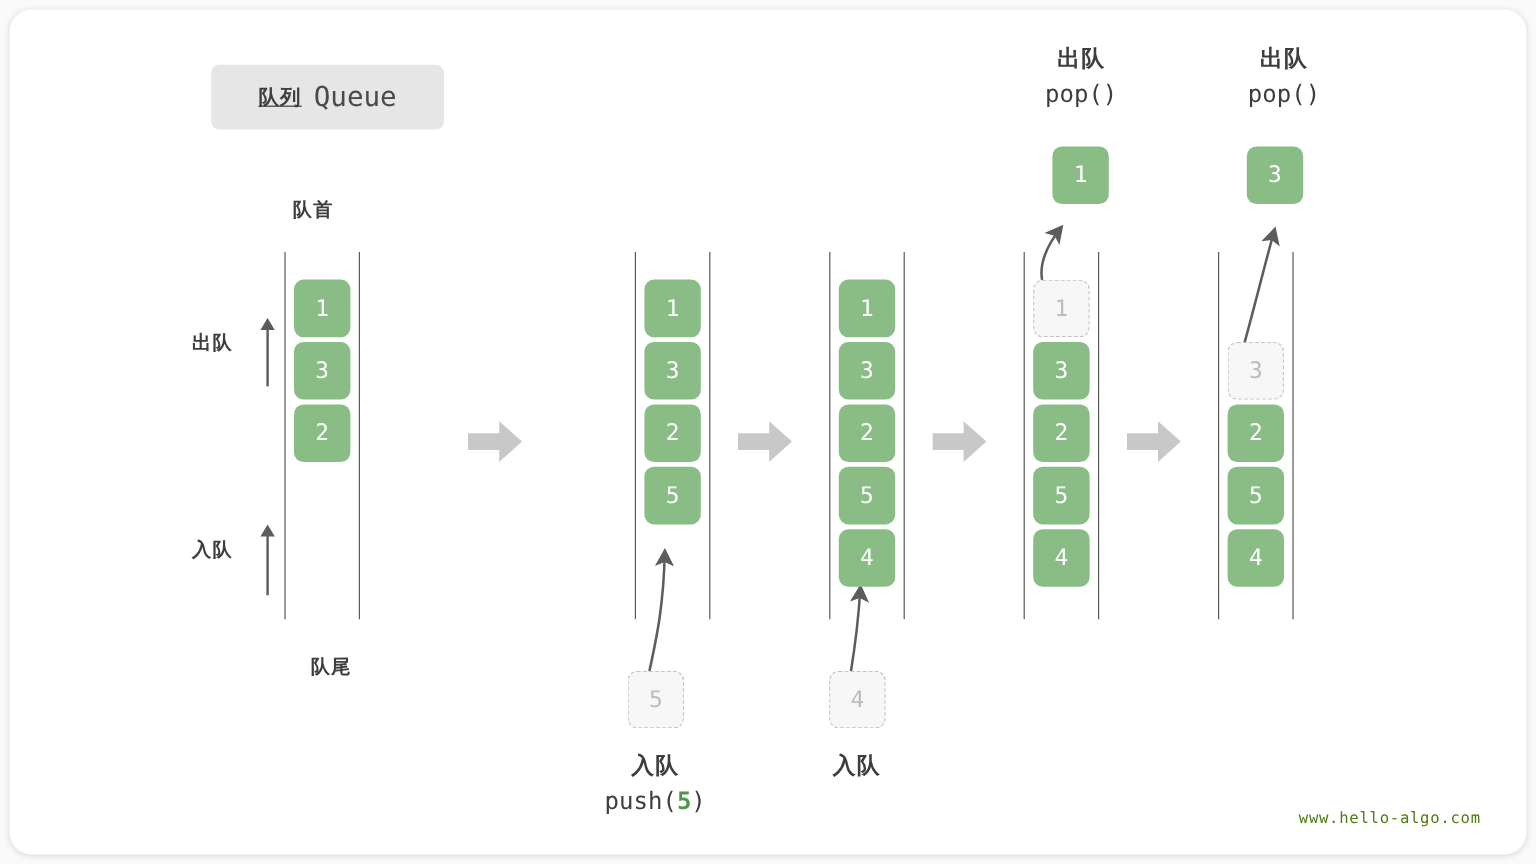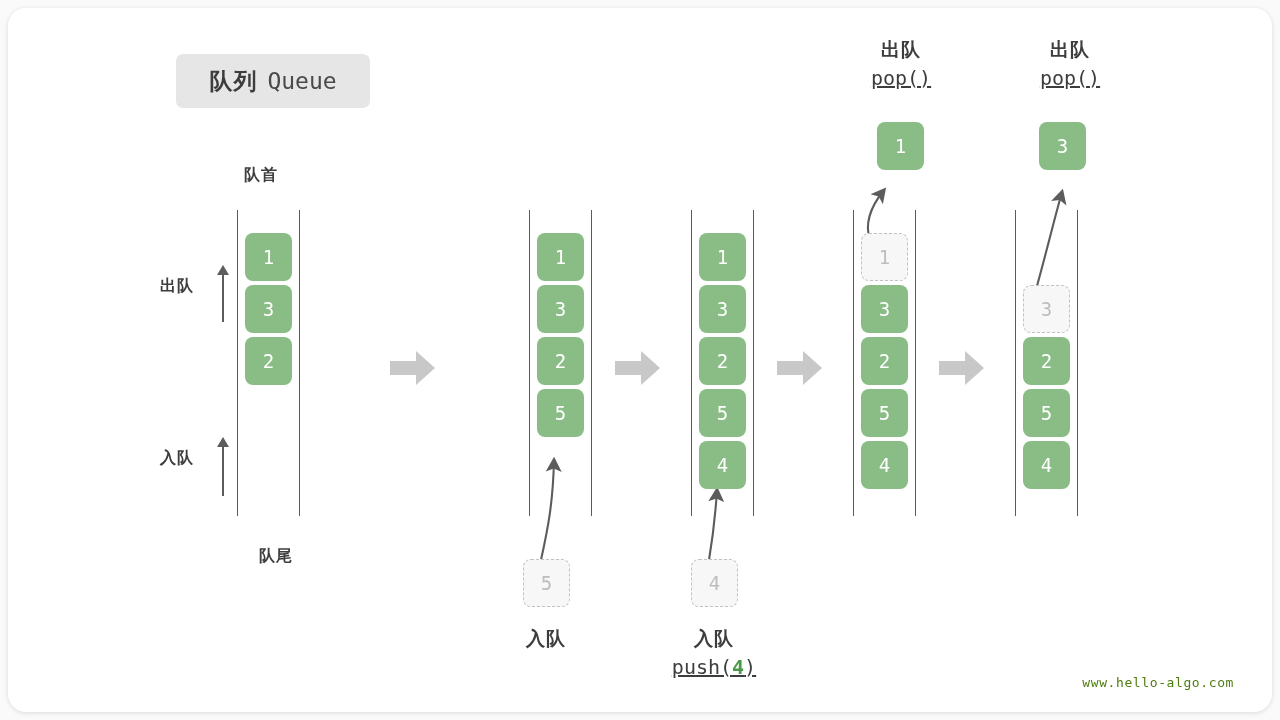--- a/index.html
+++ b/index.html
@@ -13,38 +13,37 @@
     box-shadow:0 1px 5px rgba(0,0,0,0.13);
   }
   .abs{position:absolute;}
 
   
   #title-chip{
     left:168px;top:46px;width:194px;height:54px;
     background:#e6e6e6;border-radius:7px;
     display:flex;align-items:center;justify-content:center;gap:10px;
   }
-  #title-chip .cn{font-size:23px;font-weight:bold;color:#3d3d3d;letter-spacing:1px;}
+  #title-chip .cn{font-size:17px;font-weight:bold;color:#3d3d3d;letter-spacing:1px;text-decoration:underline;}
   #title-chip .en{font-size:23px;color:#4a4a4a;font-family:"DejaVu Sans Mono","Liberation Mono",monospace;}
 
   
   .hdr-cn{
     font-size:16px;font-weight:bold;color:#3d3d3d;letter-spacing:1px;
     white-space:nowrap;
   }
   .op-label{
     text-align:center;white-space:nowrap;line-height:1.45;
   }
   .op-label .cn{
     display:block;font-size:19px;font-weight:bold;color:#3d3d3d;letter-spacing:1px;
   }
   .op-label .code{
     display:block;font-size:20px;color:#3d3d3d;
     font-family:"DejaVu Sans Mono","Liberation Mono",monospace;
-    text-decoration:underline;
   }
   .op-label .code .arg{color:#4a9a4a;font-weight:bold;}
 
   
   .col{position:absolute;}
   .rail{position:absolute;width:1px;background:#5a5a5a;}
   .rail.l{left:0;}
   .rail.r{right:0;}
 
   .cell{
@@ -137,39 +136,39 @@
     <span class="rail l" style="top:0;height:306px;"></span>
     <span class="rail r" style="top:0;height:306px;"></span>
     <div class="cell filled" style="left:8px;top:23px;">1</div>
     <div class="cell filled" style="left:8px;top:75px;">3</div>
     <div class="cell filled" style="left:8px;top:127px;">2</div>
     <div class="cell filled" style="left:8px;top:179px;">5</div>
   </div>
   <div class="cell ghost abs" style="left:515px;top:551px;">5</div>
   <div class="abs op-label" style="left:448px;top:617px;width:180px;">
     <span class="cn">入队</span>
+    <span class="code"><span>push(</span><span class="arg">5</span><span>)</span></span>
   </div>
 
   <svg class="step-arrow" style="left:607px;top:340px;" viewBox="0 0 46 40">
     <path d="M0,13 L26,13 L26,3 L45,20 L26,37 L26,27 L0,27 Z" fill="#c8c8c8"></path>
   </svg>
 
   <div class="col" id="col-2" style="left:683px;top:202px;width:63px;height:306px;">
     <span class="rail l" style="top:0;height:306px;"></span>
     <span class="rail r" style="top:0;height:306px;"></span>
     <div class="cell filled" style="left:8px;top:23px;">1</div>
     <div class="cell filled" style="left:8px;top:75px;">3</div>
     <div class="cell filled" style="left:8px;top:127px;">2</div>
     <div class="cell filled" style="left:8px;top:179px;">5</div>
     <div class="cell filled" style="left:8px;top:231px;">4</div>
   </div>
   <div class="cell ghost abs" style="left:683px;top:551px;">4</div>
   <div class="abs op-label" style="left:616px;top:617px;width:180px;">
     <span class="cn">入队</span>
-    <span class="code"><span>push(</span><span class="arg">4</span><span>)</span></span>
   </div>
 
   <svg class="step-arrow" style="left:769px;top:340px;" viewBox="0 0 46 40">
     <path d="M0,13 L26,13 L26,3 L45,20 L26,37 L26,27 L0,27 Z" fill="#c8c8c8"></path>
   </svg>
 
   <div class="abs op-label" style="left:803px;top:28px;width:180px;">
     <span class="cn">出队</span>
     <span class="code">pop()</span>
   </div>

